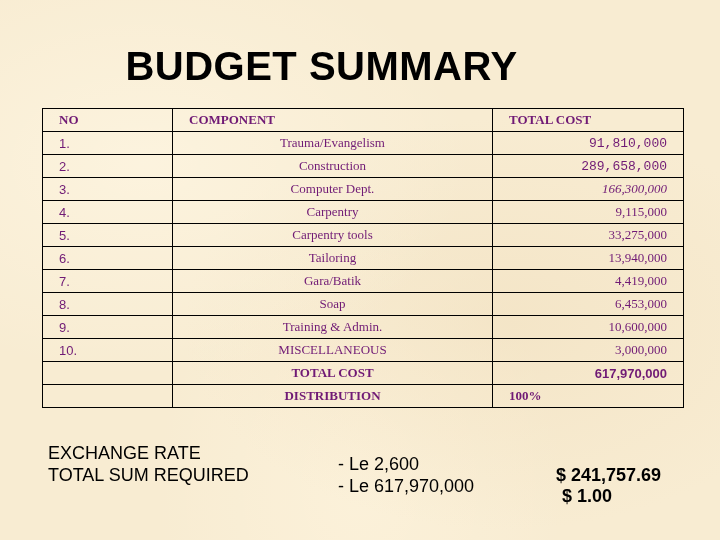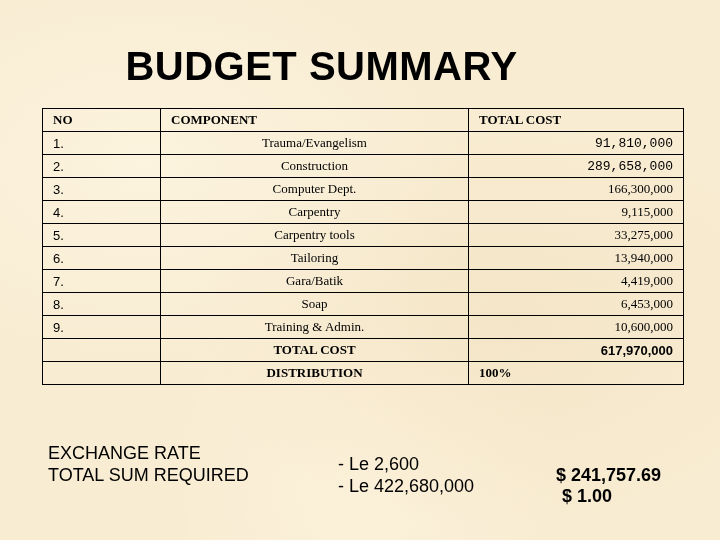--- a/index.html
+++ b/index.html
@@ -14,22 +14,22 @@
   .title {
     position:absolute; left:0; width:643px; top:44px; text-align:center;
     font-family:"Liberation Sans", sans-serif; font-weight:bold; font-size:40px;
     color:#000; letter-spacing:0.5px;
   }
   table.budget {
     position:absolute; left:42px; top:108px;
     border-collapse:collapse; width:642px;
   }
   table.budget td {
-    border:1.5px solid #000; height:22px; padding:0 10px;
-    font-size:13px; color:#000000; vertical-align:middle;
+    border:1.5px solid #000; height:22px; padding:0 16px;
+    font-size:13px; color:#701a75; vertical-align:middle;
   }
   td.c1 { width:97px; font-family:"Liberation Sans", sans-serif; }
   td.c2 { width:287px; font-family:"Liberation Serif", serif;text-align:center; }
   td.c3 { font-family:Liberation Mono, monospace; text-align:right; padding-right:8px; }
   td.hdr { font-family:"Liberation Serif", serif; font-weight:bold; text-align:left; }
   td.bold { font-weight:bold; font-family:"Liberation Serif", serif; }
   td.num-bold { font-weight:bold; font-family:"Liberation Sans", sans-serif; text-align:right; }
   td.pct { font-weight:bold; font-family:"Liberation Serif", serif; text-align:left; padding-left:160px; }
   .footer {
     position:absolute; left:48px; top:443px;
@@ -60,21 +60,21 @@
     <td class="c3">91,810,000</td>
   </tr>
   <tr>
     <td class="c1">2.</td>
     <td class="c2">Construction</td>
     <td class="c3">289,658,000</td>
   </tr>
   <tr>
     <td class="c1">3.</td>
     <td class="c2">Computer Dept.</td>
-    <td class="c3" style="font-family:'Liberation Serif',serif;">166,300,000</td>
+    <td class="c3" style="font-family:'Liberation Serif',serif;font-style:italic;">166,300,000</td>
   </tr>
   <tr>
     <td class="c1">4.</td>
     <td class="c2">Carpentry</td>
     <td class="c3" style="font-family:'Liberation Serif',serif;">9,115,000</td>
   </tr>
   <tr>
     <td class="c1">5.</td>
     <td class="c2">Carpentry tools</td>
     <td class="c3" style="font-family:'Liberation Serif',serif;">33,275,000</td>
@@ -93,36 +93,41 @@
     <td class="c1">8.</td>
     <td class="c2">Soap</td>
     <td class="c3" style="font-family:'Liberation Serif',serif;">6,453,000</td>
   </tr>
   <tr>
     <td class="c1">9.</td>
     <td class="c2">Training &amp; Admin.</td>
     <td class="c3" style="font-family:'Liberation Serif',serif;">10,600,000</td>
   </tr>
   <tr>
+    <td class="c1">10.</td>
+    <td class="c2">MISCELLANEOUS</td>
+    <td class="c3" style="font-family:'Liberation Serif',serif;">3,000,000</td>
+  </tr>
+  <tr>
     <td class="c1"></td>
     <td class="c2 bold">TOTAL COST</td>
     <td class="c3 num-bold">617,970,000</td>
   </tr>
   <tr>
     <td class="c1"></td>
     <td class="c2 bold">DISTRIBUTION</td>
     <td class="c3 pct">100%</td>
   </tr>
 </tbody>
   </table>
 
 <div class="footer">
   <div class="frow">
     <span class="f-label">EXCHANGE RATE</span>
     <span class="f-le">- Le 2,600</span>
     <span class="f-usd first">$ 1.00</span>
   </div>
   <div class="frow">
     <span class="f-label">TOTAL SUM REQUIRED</span>
-    <span class="f-le">- Le 422,680,000</span>
+    <span class="f-le">- Le 617,970,000</span>
     <span class="f-usd">$ 241,757.69</span>
   </div>
 </div>
 
 </body></html>

